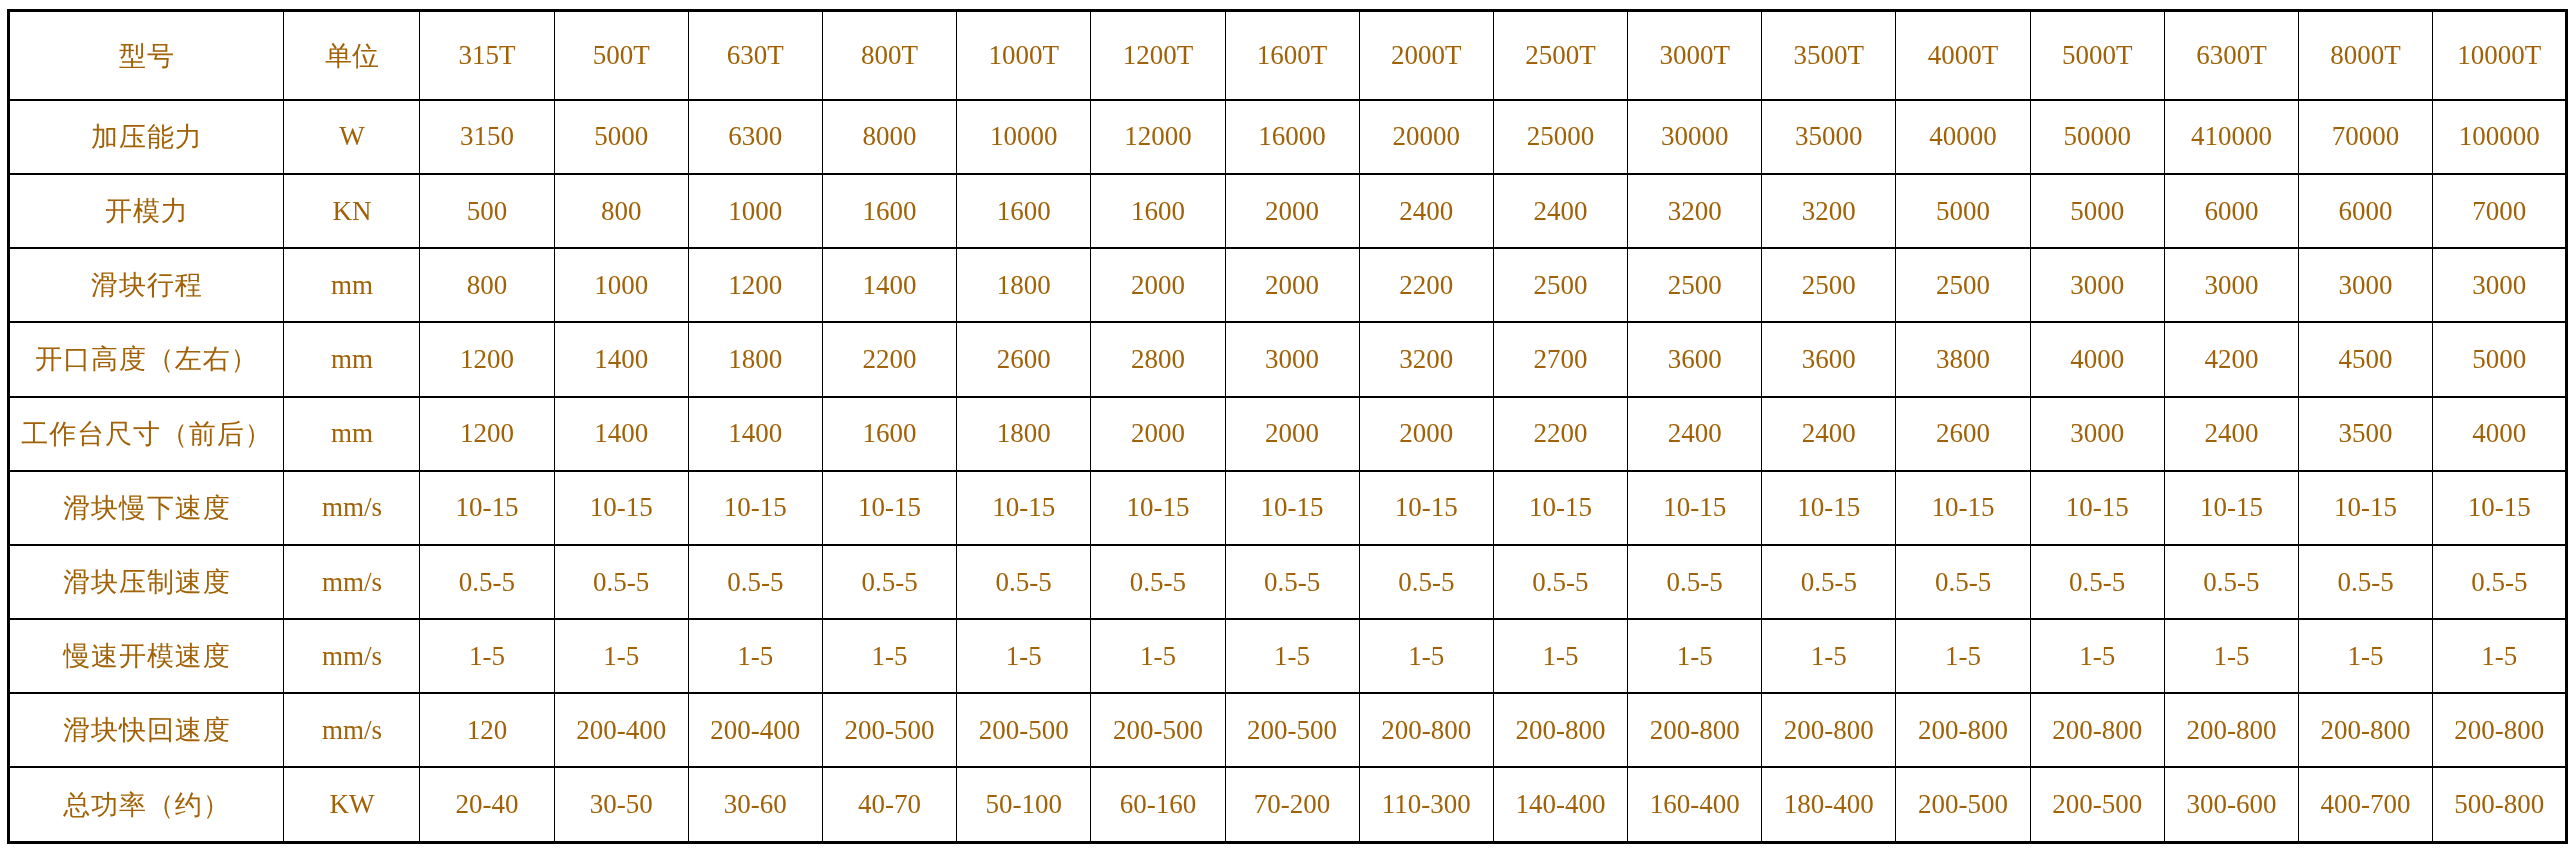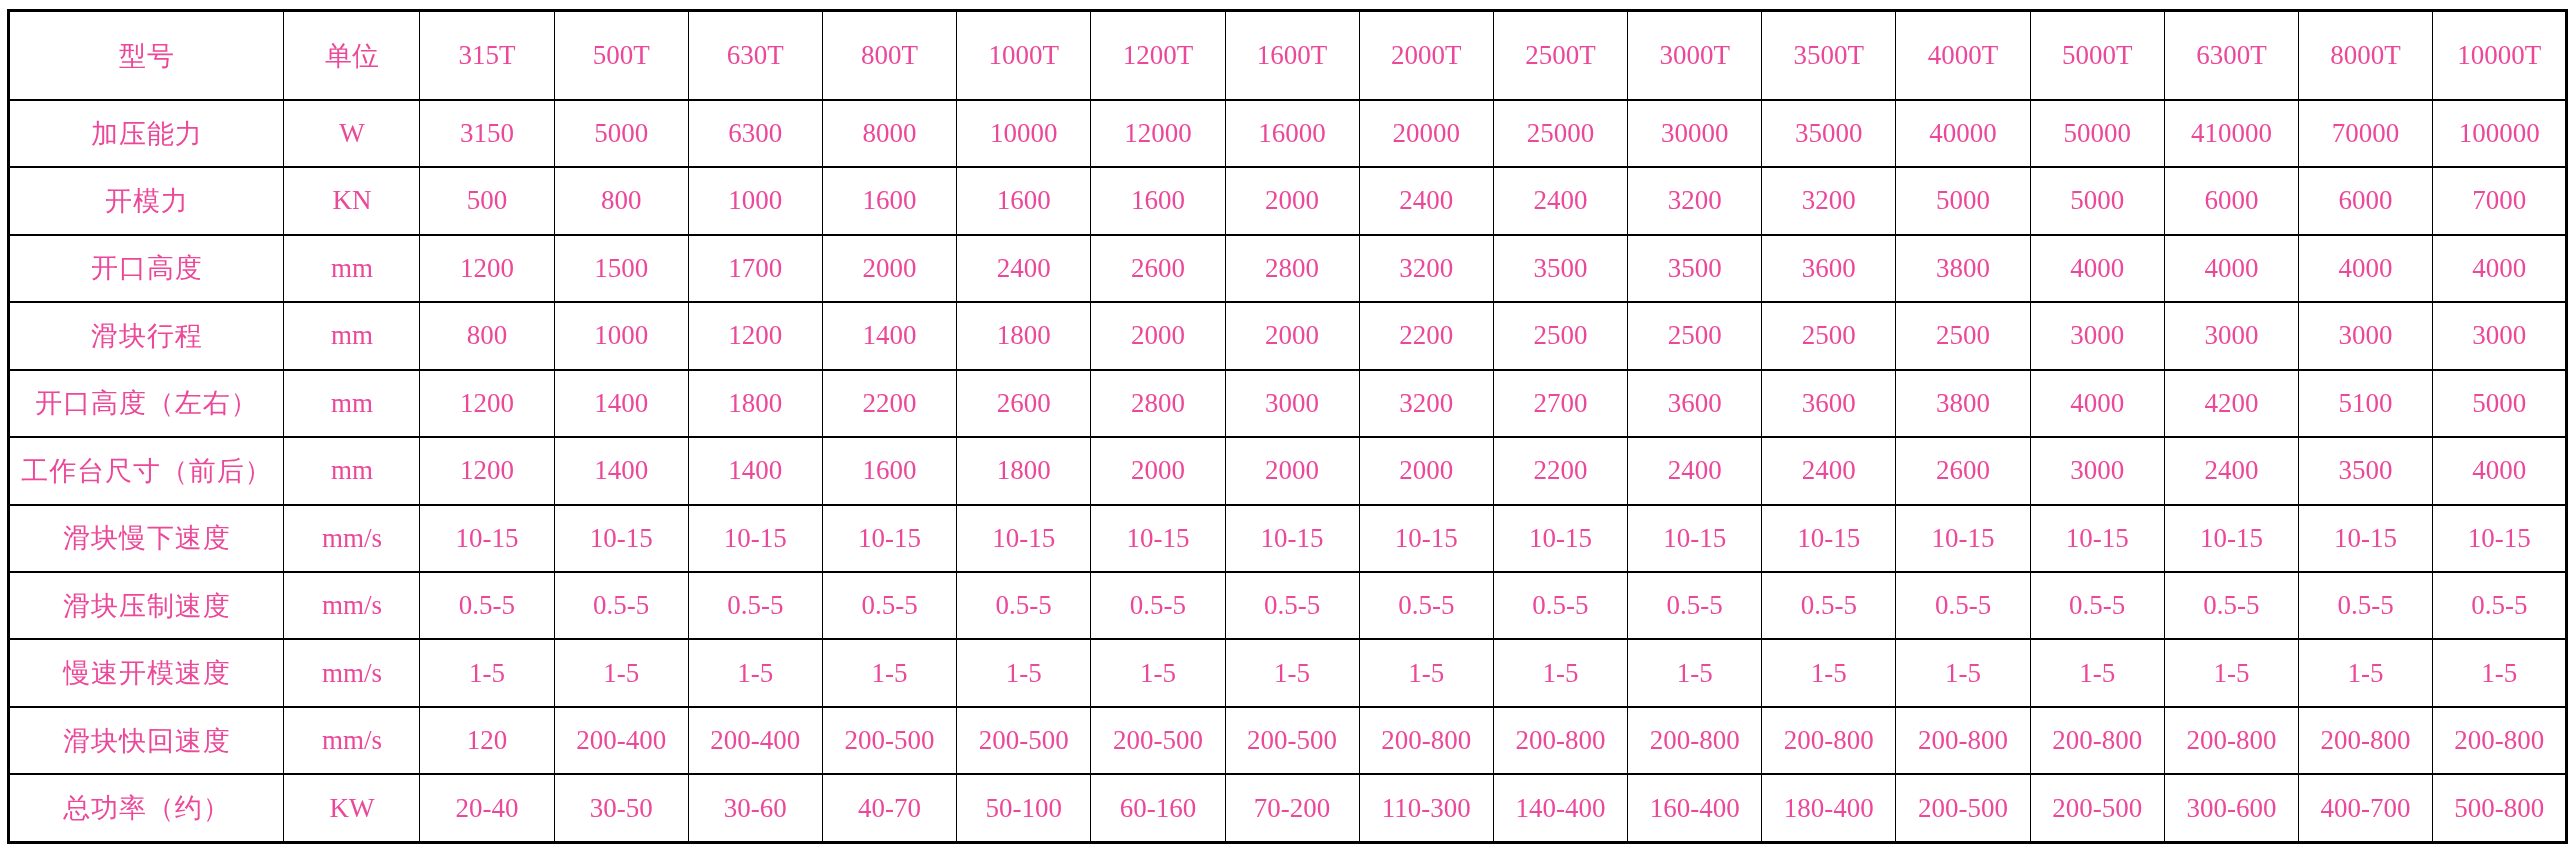--- a/index.html
+++ b/index.html
@@ -16,21 +16,21 @@
     top: 9.3px;
     width: 2561px;
     height: 835px;
   }
   table.spec-table {
     width: 100%;
     height: 100%;
     border-collapse: collapse;
     table-layout: fixed;
     background: #ffffff;
-    color: #ec4899;
+    color: #a16207;
     font-family: "Liberation Serif", "DejaVu Serif", serif;
     font-size: 27px;
     border: 3.7px solid #000000;
   }
   table.spec-table td {
     border-left: 1.9px solid #000000;
     border-right: 1.9px solid #000000;
     border-top: 2.8px solid #000000;
     border-bottom: 2.8px solid #000000;
     text-align: center;
@@ -110,40 +110,20 @@
           <td>2400</td>
           <td>3200</td>
           <td>3200</td>
           <td>5000</td>
           <td>5000</td>
           <td>6000</td>
           <td>6000</td>
           <td>7000</td>
         </tr>
         <tr class="data-row">
-          <td class="label-col">开口高度</td>
-          <td>mm</td>
-          <td>1200</td>
-          <td>1500</td>
-          <td>1700</td>
-          <td>2000</td>
-          <td>2400</td>
-          <td>2600</td>
-          <td>2800</td>
-          <td>3200</td>
-          <td>3500</td>
-          <td>3500</td>
-          <td>3600</td>
-          <td>3800</td>
-          <td>4000</td>
-          <td>4000</td>
-          <td>4000</td>
-          <td>4000</td>
-        </tr>
-        <tr class="data-row">
           <td class="label-col">滑块行程</td>
           <td>mm</td>
           <td>800</td>
           <td>1000</td>
           <td>1200</td>
           <td>1400</td>
           <td>1800</td>
           <td>2000</td>
           <td>2000</td>
           <td>2200</td>
@@ -166,21 +146,21 @@
           <td>2600</td>
           <td>2800</td>
           <td>3000</td>
           <td>3200</td>
           <td>2700</td>
           <td>3600</td>
           <td>3600</td>
           <td>3800</td>
           <td>4000</td>
           <td>4200</td>
-          <td>5100</td>
+          <td>4500</td>
           <td>5000</td>
         </tr>
         <tr class="data-row">
           <td class="label-col">工作台尺寸（前后）</td>
           <td>mm</td>
           <td>1200</td>
           <td>1400</td>
           <td>1400</td>
           <td>1600</td>
           <td>1800</td>

